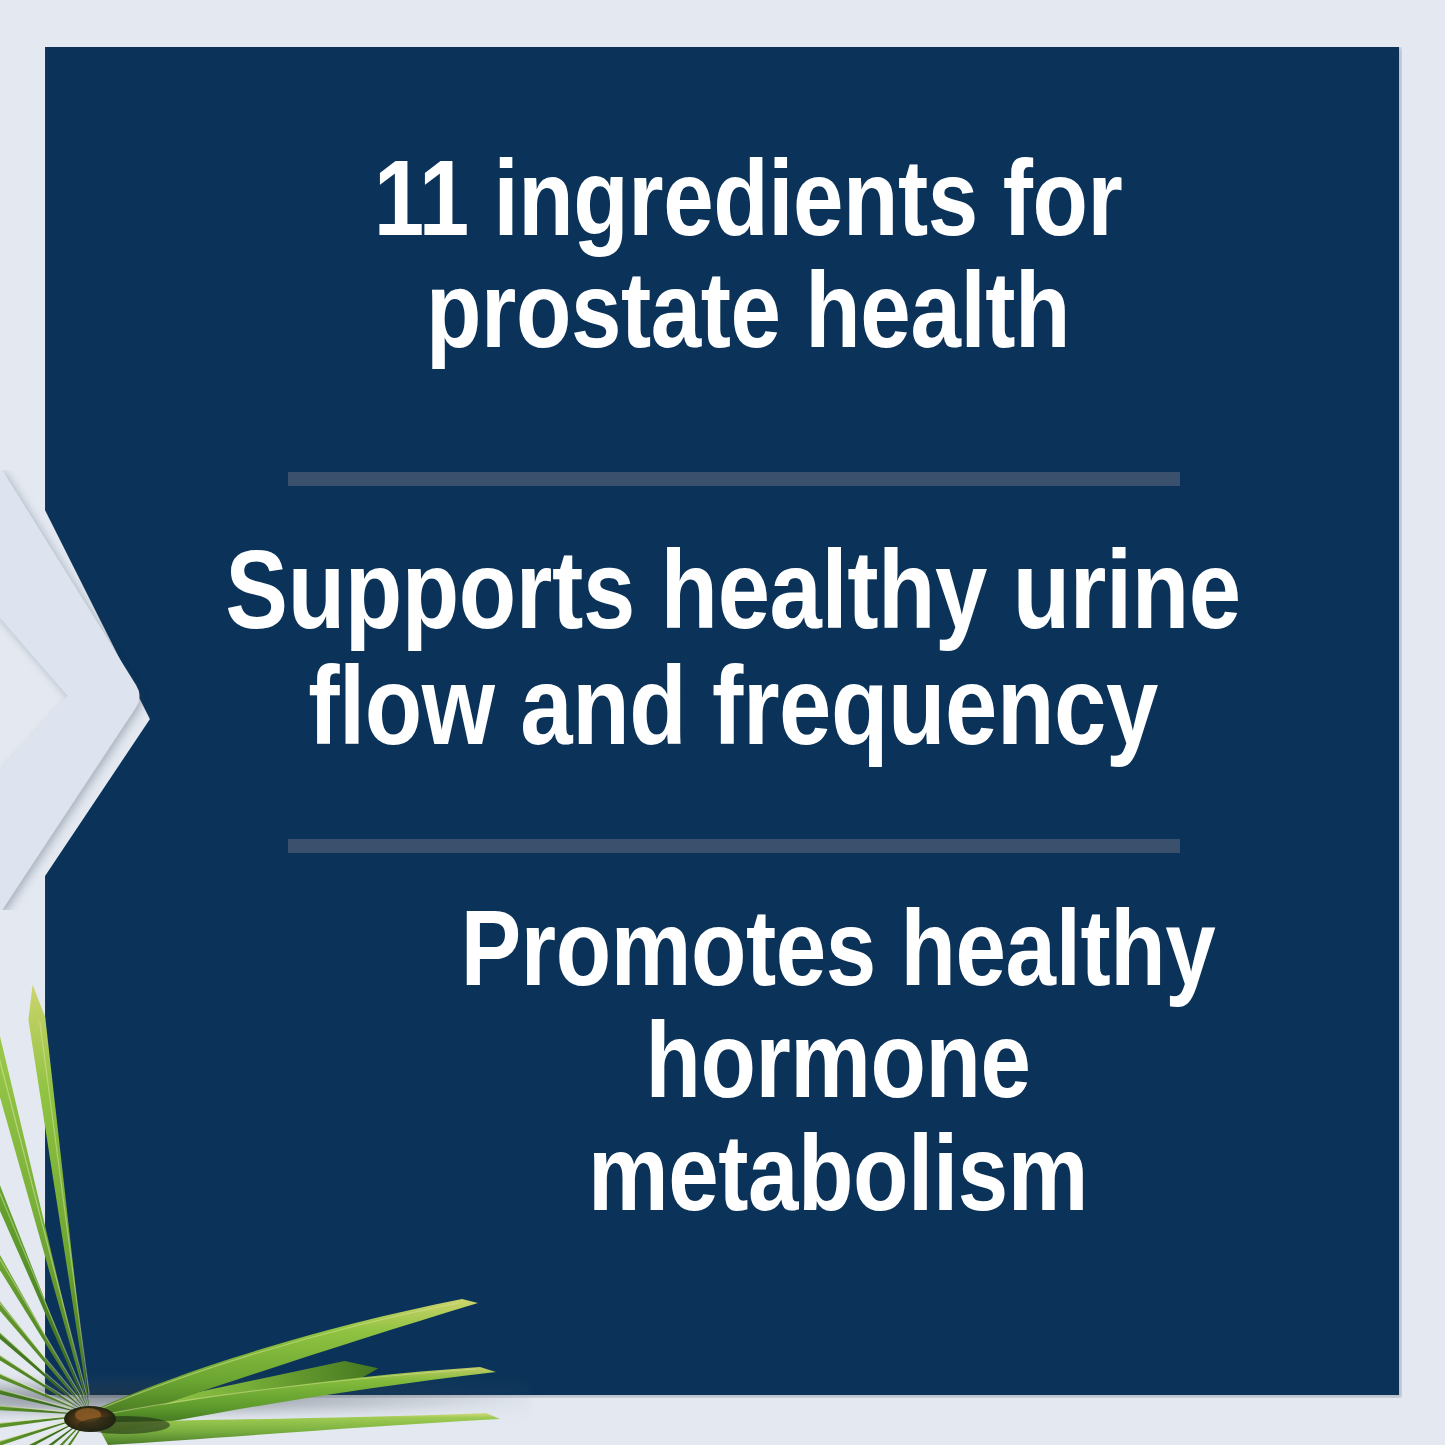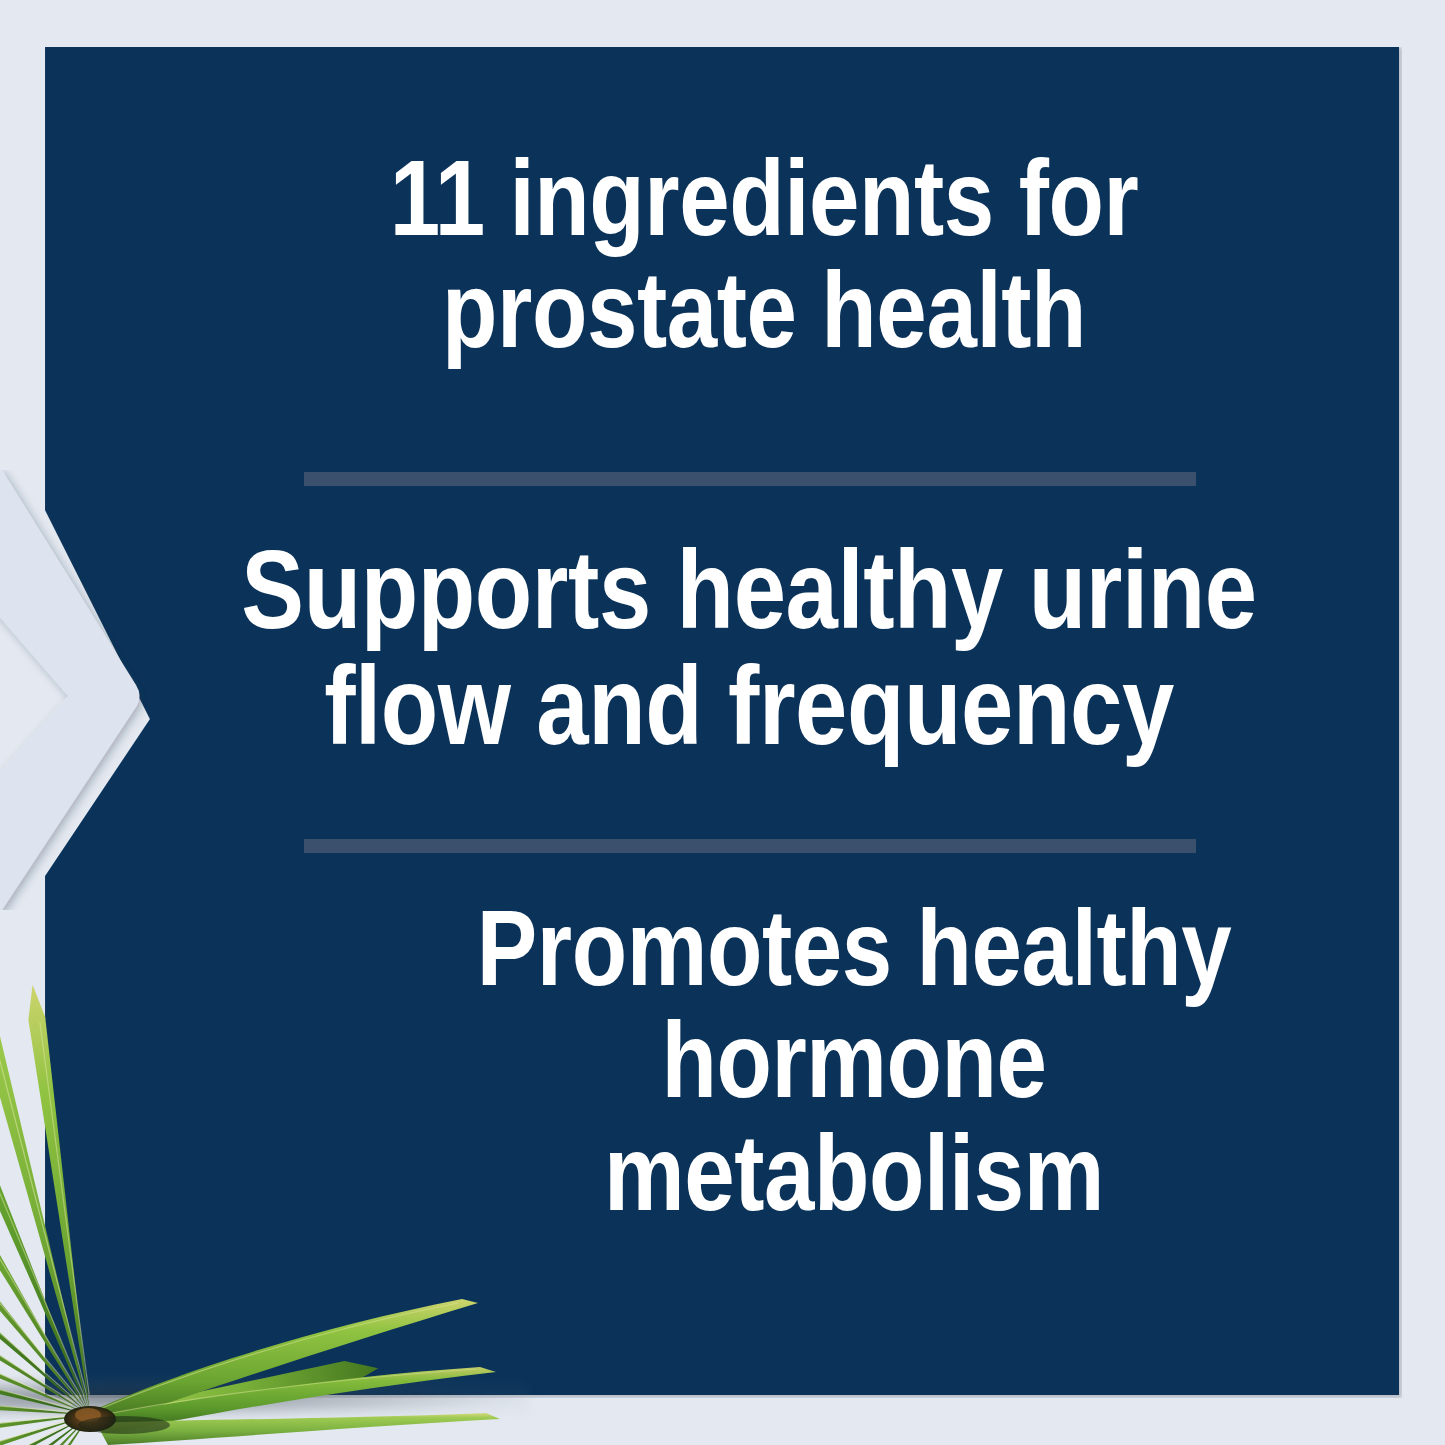--- a/index.html
+++ b/index.html
@@ -61,21 +61,21 @@
     left: -60px;
     top: 470px;
     width: 215px;
     height: 440px;
   }
   .chevron svg { display: block; width: 100%; height: 100%; }
 
   
   .content {
     position: absolute;
-    left: 64px;
+    left: 48px;
     top: 47px;
     width: 1351px;
     height: 1144px;
   }
 
   .headline {
     position: absolute;
     color: #ffffff;
     font-family: "Liberation Sans", sans-serif;
     font-weight: bold;

